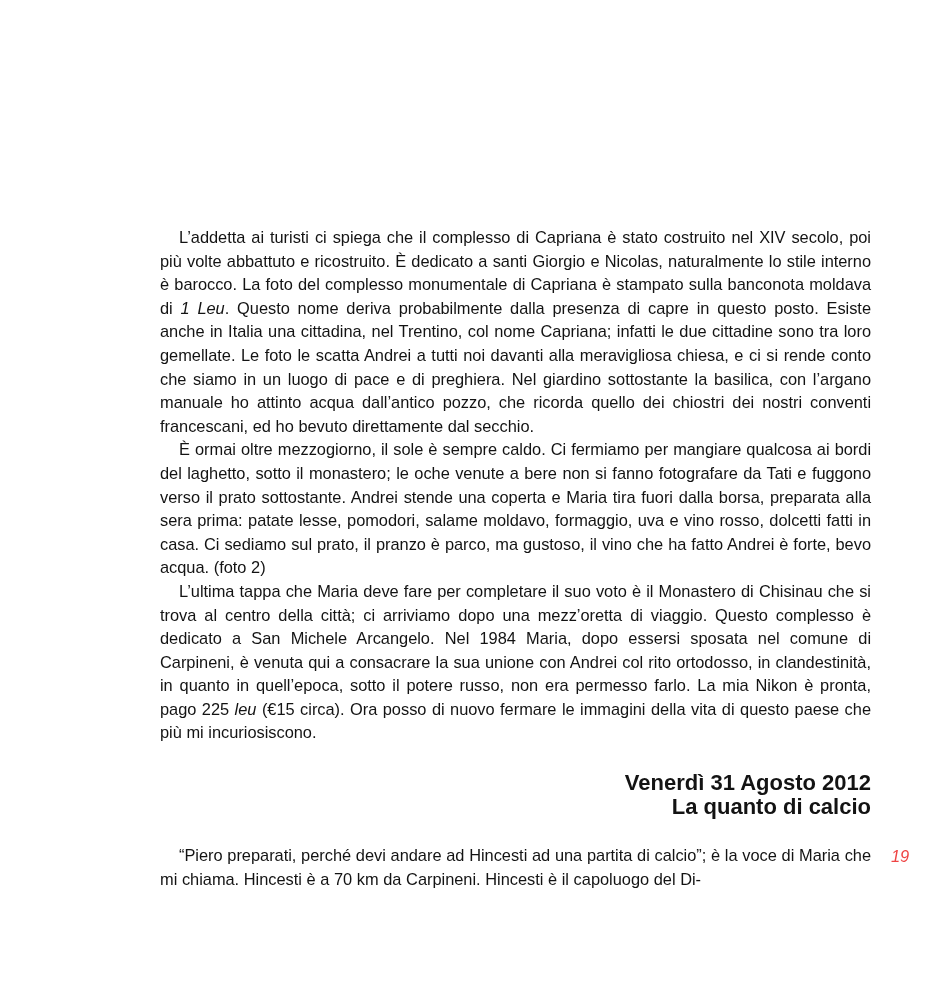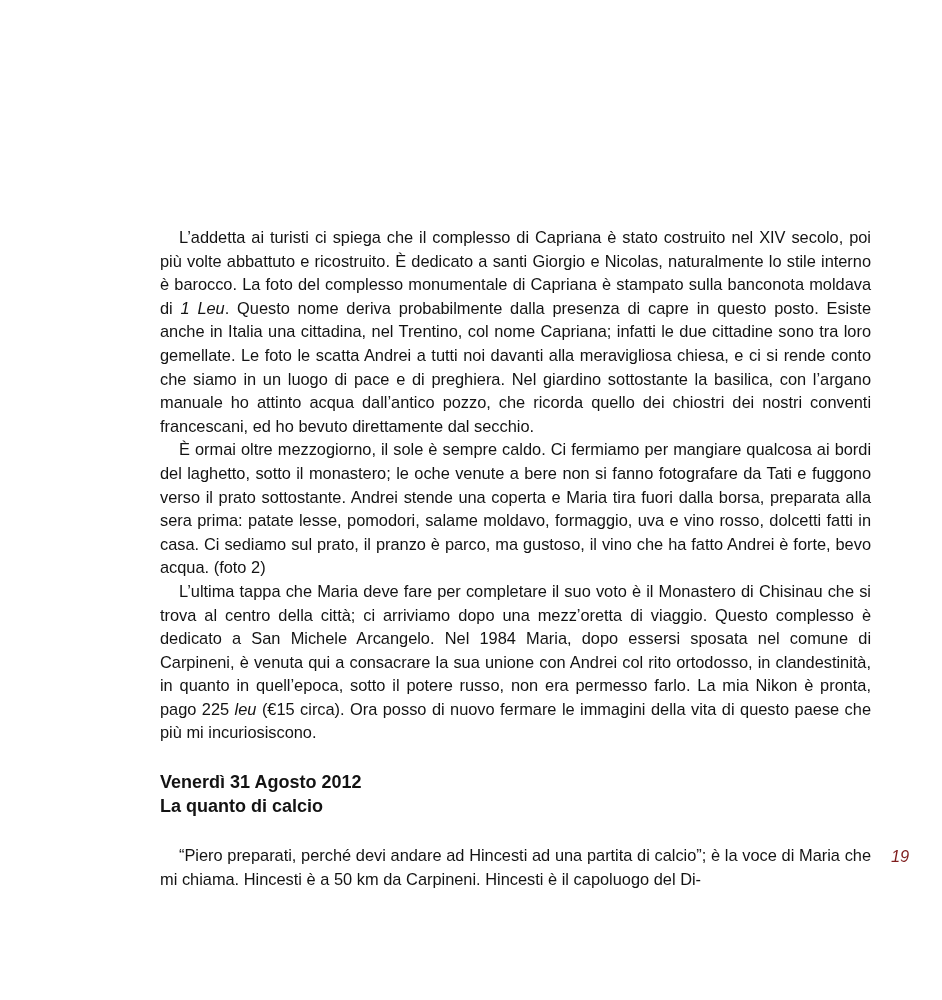--- a/index.html
+++ b/index.html
@@ -34,39 +34,39 @@
     letter-spacing: -0.02px;
     word-spacing: 0.1px;
     -webkit-font-smoothing: none;
   }
   p.body-par.last-par {
     text-indent: 19px;
   }
   .heading-block {
     margin: 0;
     padding: 0;
-    font-size: 18px;
+    font-size: 22px;
     line-height: 23.6px;
     font-weight: bold;
-    text-align: left;
+    text-align: right;
     text-indent: 0;
   }
   .spacer-before-heading { height: 26px; }
   .spacer-after-heading  { height: 26px; }
   em.ital {
     font-style: italic;
   }
   .page-number {
     position: absolute;
     left: 856px;
     top: 845px;
     font-size: 16.4px;
     font-style: italic;
     font-weight: normal;
-    color: #7f1d1d;
+    color: #ef4444;
     line-height: 23.6px;
   }
   .hl { white-space: normal; }
 </style>
 </head>
 <body>
 
 <div class="page">
 
   <div class="text-column">
@@ -86,20 +86,20 @@
     <div class="spacer-before-heading"></div>
 
     <div class="heading-block">
       <div>Venerdì 31 Agosto 2012</div>
       <div>La quanto di calcio</div>
     </div>
 
     <div class="spacer-after-heading"></div>
 
     <p class="body-par last-par">
-      <span class="hl">“Piero preparati, perché devi andare ad Hincesti ad una partita di calcio”; è la voce di Maria che mi chiama. Hincesti è a 50 km da Carpineni. Hincesti è il capoluogo del Di-</span>
+      <span class="hl">“Piero preparati, perché devi andare ad Hincesti ad una partita di calcio”; è la voce di Maria che mi chiama. Hincesti è a 70 km da Carpineni. Hincesti è il capoluogo del Di-</span>
     </p>
 
   </div>
 
   <div class="page-number">19</div>
 
 </div>
 
 </body></html>

